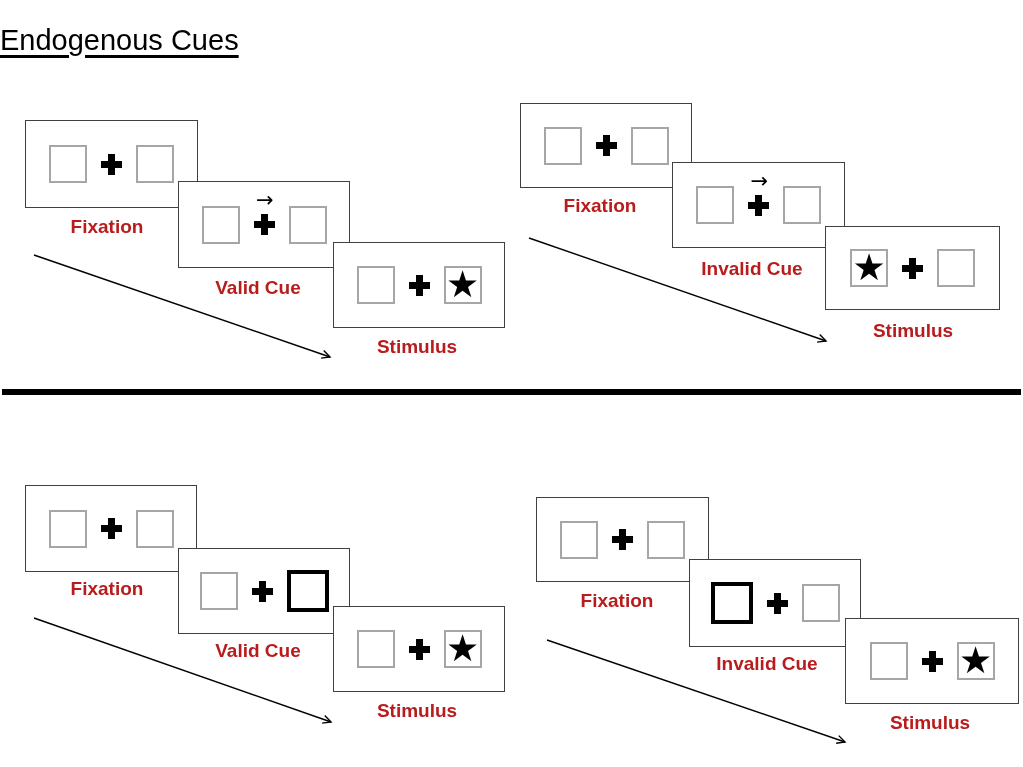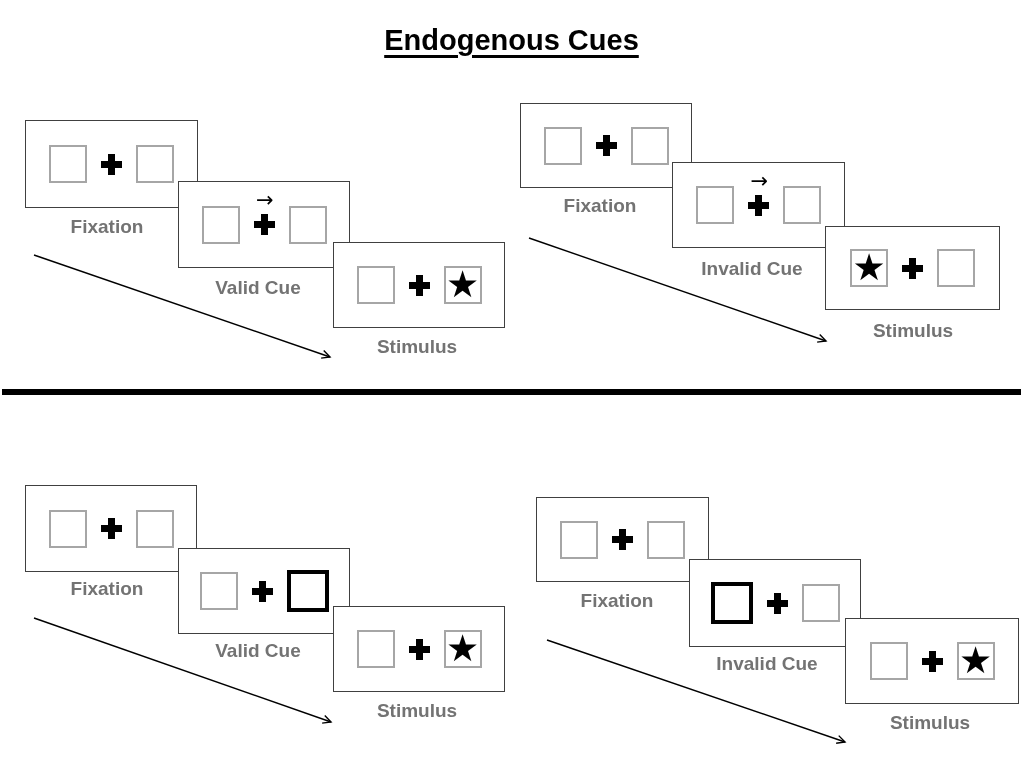--- a/index.html
+++ b/index.html
@@ -1,22 +1,22 @@
 <!DOCTYPE html>
 <html><head>
 <meta charset="utf-8">
 <style>
   html,body{margin:0;padding:0;background:#fff;}
   #canvas{
     position:relative;width:1023px;height:767px;background:#ffffff;
     font-family:"Liberation Sans","DejaVu Sans",sans-serif;overflow:hidden;
   }
   .title{
-    position:absolute;left:0;width:100%;text-align:center;margin:0;
-    font-size:29px;font-weight:bold;color:#000;
+    position:absolute;left:0;width:100%;text-align:left;margin:0;
+    font-size:29px;font-weight:normal;color:#000;
   }
   .title span{text-decoration:underline;text-decoration-thickness:2.5px;text-underline-offset:5px;}
   #divider{position:absolute;left:2px;right:2px;top:389px;height:6px;background:#000;}
   .arrows-layer{position:absolute;left:0;top:0;z-index:0;pointer-events:none;}
   .panel{
     position:absolute;background:#fff;border:1px solid #404040;
     display:flex;align-items:center;justify-content:center;gap:14px;
   }
   .box{
     width:34px;height:34px;border:2px solid #a6a6a6;background:#fff;
@@ -27,21 +27,21 @@
   .cross-stack{position:relative;width:21px;height:21px;flex:0 0 auto;}
   .plus{position:absolute;left:0;top:0;width:21px;height:21px;}
   .plus::before{content:"";position:absolute;left:0;top:7px;width:21px;height:7px;background:#000;}
   .plus::after{content:"";position:absolute;left:7px;top:0;width:7px;height:21px;background:#000;}
   .cue-arrow{
     position:absolute;left:50%;transform:translateX(-46%);top:-24px;
     font-family:"DejaVu Sans",sans-serif;font-size:21px;line-height:20px;color:#000;white-space:nowrap;
   }
   .plabel{
     position:absolute;width:160px;text-align:center;
-    font-size:19px;font-weight:bold;color:#737373;z-index:5;
+    font-size:19px;font-weight:bold;color:#b91c1c;z-index:5;
   }
   .z1{z-index:1}.z2{z-index:2}.z3{z-index:3}
 </style>
 </head>
 <body>
 
 <div id="canvas">
 
   <svg class="arrows-layer" width="1023" height="767" viewBox="0 0 1023 767">
     <defs>

